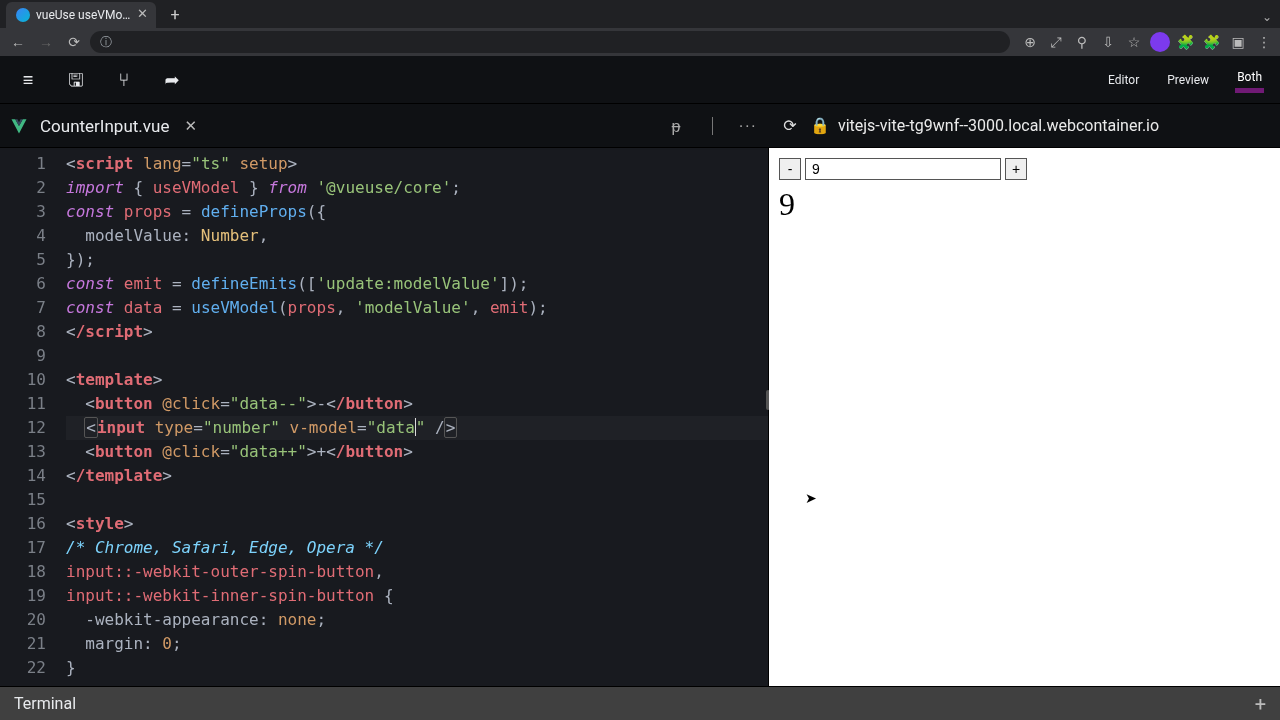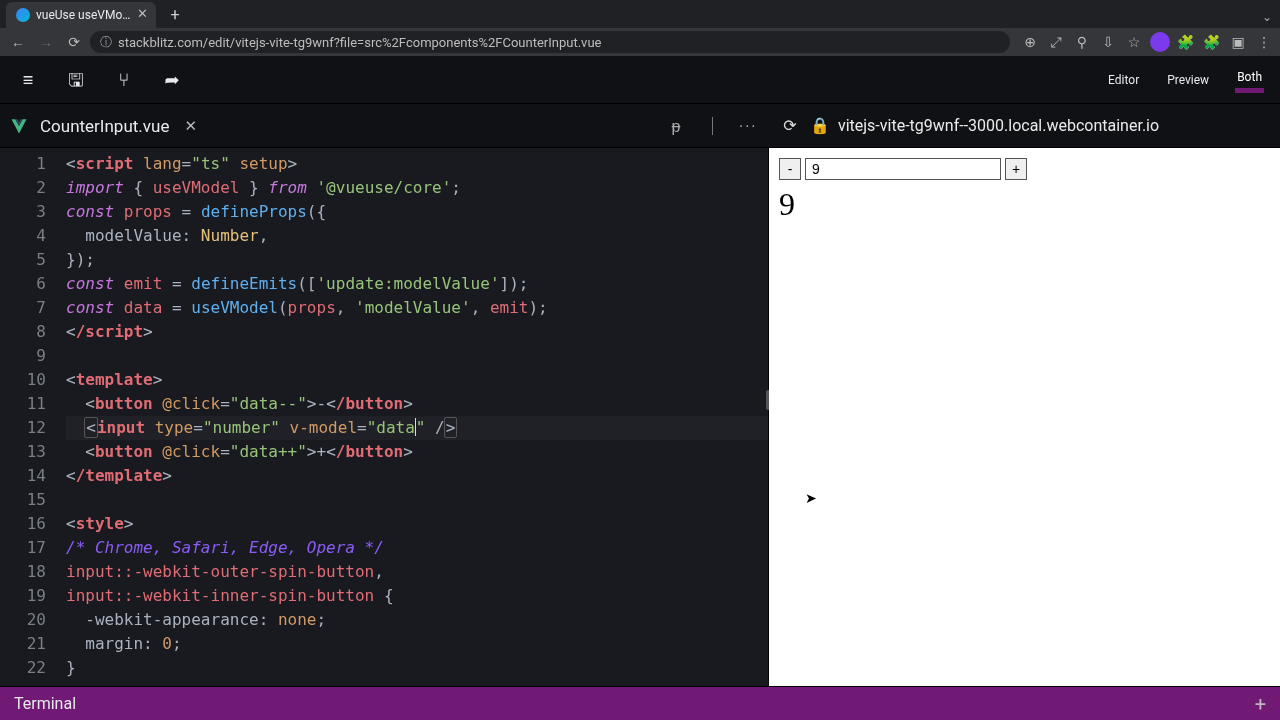--- a/index.html
+++ b/index.html
@@ -62,37 +62,37 @@
   .caret::after { content:""; display:inline-block; width:0; height:18px; border-left:1px solid #dcdcdc; vertical-align:-3px; }
 
   .kw   { color: #c678dd; font-style: italic; }   
   .attr { color: #d19a66; }
   .tagc { color: #e06c75; font-weight: bold; }
   .str  { color: #98c379; }
   .idn  { color: #e06c75; }
   .fn   { color: #61afef; }
   .punc { color: #abb2bf; }
   .type { color: #e5c07b; }
-  .cmnt { color: #8b5cf6; font-style: italic; }
+  .cmnt { color: #7dd3fc; font-style: italic; }
   .prop { color: #abb2bf; }
   .num  { color: #d19a66; margin-top: 32px; }
 
   .splitter { width: 1px; background: #000; position: relative; }
   .splitter::after { content:""; position:absolute; top:45%; height:20px; width:4px; left:-2px; background:#555; border-radius:2px; }
 
   
   .preview { flex: 1 1 auto; background: #fff; padding: 10px; position: relative; }
   .counter-row { display: flex; align-items: stretch; gap: 4px; }
   .counter-btn { width: 22px; border: 1px solid #555; background: #efefef; font-size: 14px; cursor: pointer; }
   .counter-input { width: 196px; border: 1px solid #555; padding: 2px 6px; font-size: 14px; }
   .big-num { font-family: "Times New Roman", serif; font-size: 32px; margin-top: 6px; }
   .cursor-arrow { position: absolute; font-size: 14px; color: #000; }
 
   
-  .terminal-bar { position: fixed; bottom: 0; left: 0; right: 0; height: 34px; background: #701a75; color: #e8eaed; display: flex; align-items: center; padding: 0 14px; font-size: 16px; border-top: 1px solid #000; }
+  .terminal-bar { position: fixed; bottom: 0; left: 0; right: 0; height: 34px; background: #404040; color: #e8eaed; display: flex; align-items: center; padding: 0 14px; font-size: 16px; border-top: 1px solid #000; }
   .terminal-bar .plus { margin-left: auto; font-size: 20px; color: #bbb; cursor: pointer; }
 </style>
 </head>
 <body>
 
 <div class="browser-chrome">
   <div class="tabstrip">
     <div class="tab">
       <span class="favicon"></span>
       <span class="tab-title">vueUse useVModel (end actu…</span>
@@ -100,21 +100,20 @@
     </div>
     <div class="newtab">+</div>
     <div class="tabstrip-chevron">⌄</div>
   </div>
   <div class="addrbar">
     <div class="nav-btn">←</div>
     <div class="nav-btn disabled">→</div>
     <div class="nav-btn">⟳</div>
     <div class="omnibox">
       <span class="secure">ⓘ</span>
-      <span>stackblitz.com/edit/vitejs-vite-tg9wnf?file=src%2Fcomponents%2FCounterInput.vue</span>
     </div>
     <div class="right-icons">
       <span class="ico">⊕</span>
       <span class="ico">⤢</span>
       <span class="ico">⚲</span>
       <span class="ico">⇩</span>
       <span class="ico">☆</span>
       <span class="ico ext-purple"></span>
       <span class="ico">🧩</span>
       <span class="ico">🧩</span>

